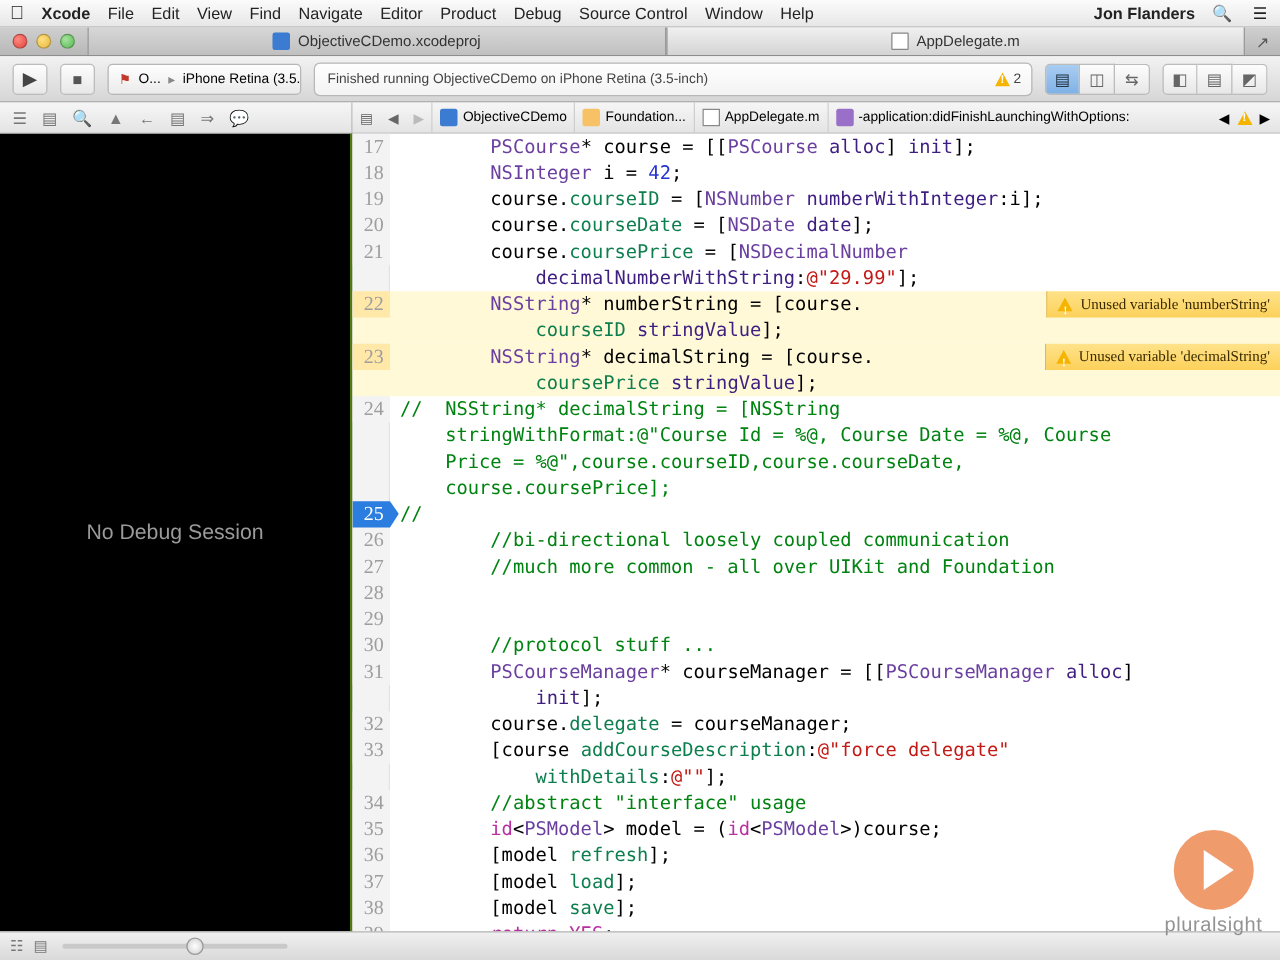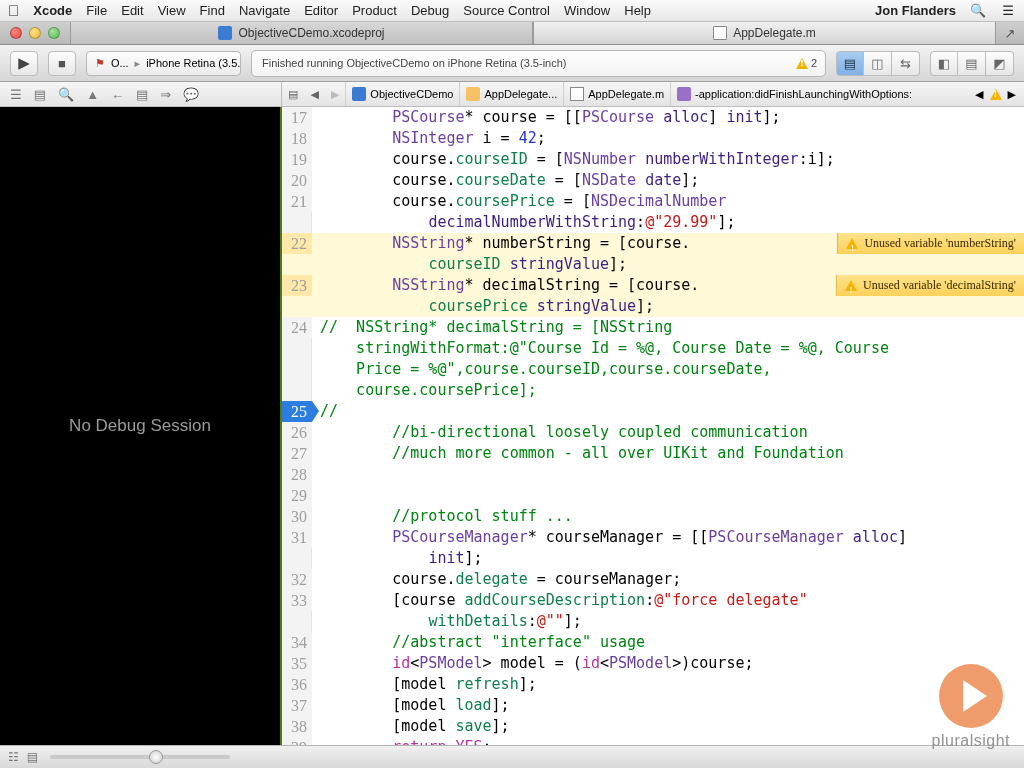--- a/index.html
+++ b/index.html
@@ -217,21 +217,21 @@
   <div class="right">
     <div class="navseg">▤</div>
     <div class="navseg">◀</div>
     <div class="navseg" style="color:#bbb">▶</div>
     <div class="crumb">
         <span class="ic proj"></span>
         <span>ObjectiveCDemo</span>
       </div>
     <div class="crumb">
         <span class="ic fold"></span>
-        <span>AppDelegate...</span>
+        <span>Foundation...</span>
       </div>
     <div class="crumb">
         <span class="ic mfile"></span>
         <span>AppDelegate.m</span>
       </div>
     <div class="crumb" style="flex:1;overflow:hidden">
         <span class="ic meth"></span>
         <span style="overflow:hidden;text-overflow:ellipsis;white-space:nowrap">-application:didFinishLaunchingWithOptions:</span>
       </div>
     <div class="rr">

